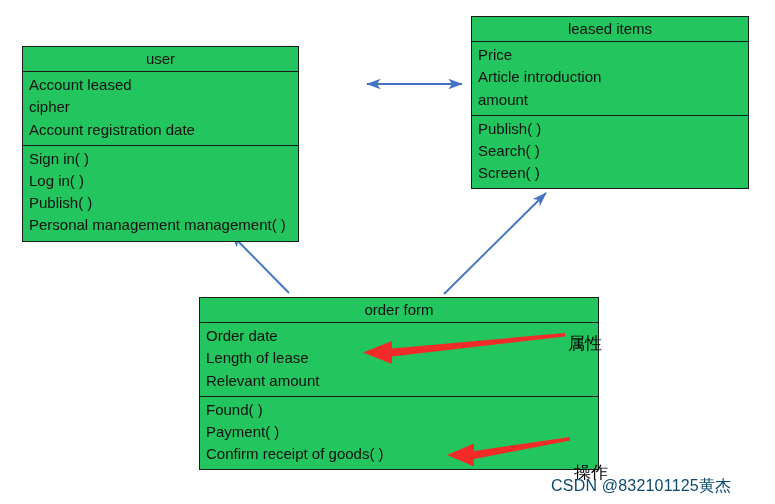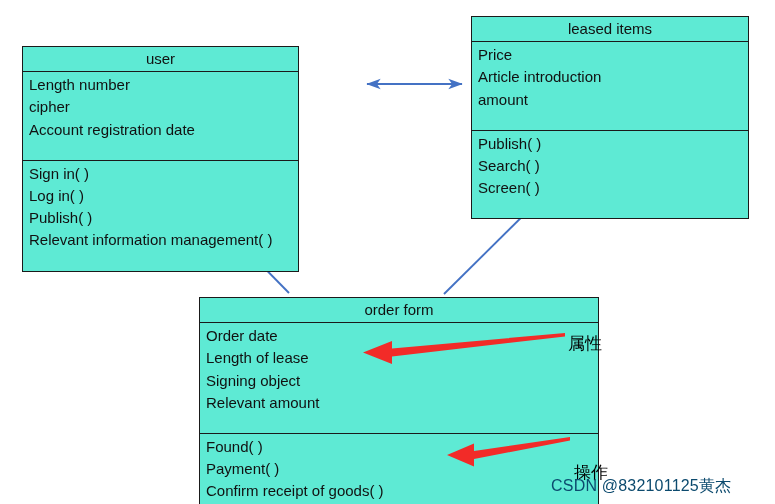--- a/index.html
+++ b/index.html
@@ -14,35 +14,35 @@
     background: #ffffff;
     overflow: hidden;
     font-family: "Liberation Sans", sans-serif;
   }
 
   
   .uml-class {
     position: absolute;
     box-sizing: border-box;
     border: 1.5px solid #1a1a1a;
-    background: #5eead4;
+    background: #22c55e;
   }
   .uml-title {
     box-sizing: border-box;
     text-align: center;
     font-size: 15px;
     color: #111111;
     border-bottom: 1.5px solid #1a1a1a;
     padding: 3px 4px 4px 4px;
     line-height: 1.15;
     white-space: nowrap;
   }
   .uml-compartment {
     box-sizing: border-box;
-    padding: 2px 0 19px 0;
+    padding: 2px 0 4px 0;
   }
   .uml-compartment.attrs {
     border-bottom: 1.5px solid #1a1a1a;
   }
   .uml-item {
     font-size: 15px;
     color: #111111;
     line-height: 1.48;
     padding: 0 6px;
     white-space: nowrap;
@@ -102,29 +102,29 @@
     <line x1="367" y1="84" x2="462" y2="84" stroke="#4472c4" stroke-width="1.9" marker-start="url(#blue-head-start)" marker-end="url(#blue-head)"></line>
 
     <line x1="289" y1="293" x2="231" y2="234" stroke="#4472c4" stroke-width="1.9" marker-end="url(#blue-head)"></line>
 
     <line x1="444" y1="294" x2="546" y2="193" stroke="#4472c4" stroke-width="1.9" marker-end="url(#blue-head)"></line>
   </svg>
 
   <div class="uml-class" id="class-user">
     <div class="uml-title">user</div>
     <div class="uml-compartment attrs">
-      <div class="uml-item">Length number</div>
+      <div class="uml-item">Account leased</div>
       <div class="uml-item">cipher</div>
       <div class="uml-item">Account registration date</div>
     </div>
     <div class="uml-compartment ops">
       <div class="uml-item">Sign in( )</div>
       <div class="uml-item">Log in( )</div>
       <div class="uml-item">Publish( )</div>
-      <div class="uml-item">Relevant information management( )</div>
+      <div class="uml-item">Personal management management( )</div>
     </div>
   </div>
 
   <div class="uml-class" id="class-leased">
     <div class="uml-title">leased items</div>
     <div class="uml-compartment attrs">
       <div class="uml-item">Price</div>
       <div class="uml-item">Article introduction</div>
       <div class="uml-item">amount</div>
     </div>
@@ -133,21 +133,20 @@
       <div class="uml-item">Search( )</div>
       <div class="uml-item">Screen( )</div>
     </div>
   </div>
 
   <div class="uml-class" id="class-order">
     <div class="uml-title">order form</div>
     <div class="uml-compartment attrs">
       <div class="uml-item">Order date</div>
       <div class="uml-item">Length of lease</div>
-      <div class="uml-item">Signing object</div>
       <div class="uml-item">Relevant amount</div>
     </div>
     <div class="uml-compartment ops">
       <div class="uml-item">Found( )</div>
       <div class="uml-item">Payment( )</div>
       <div class="uml-item">Confirm receipt of goods( )</div>
     </div>
   </div>
 
   <svg class="overlay" viewBox="0 0 775 504" xmlns="http://www.w3.org/2000/svg">

